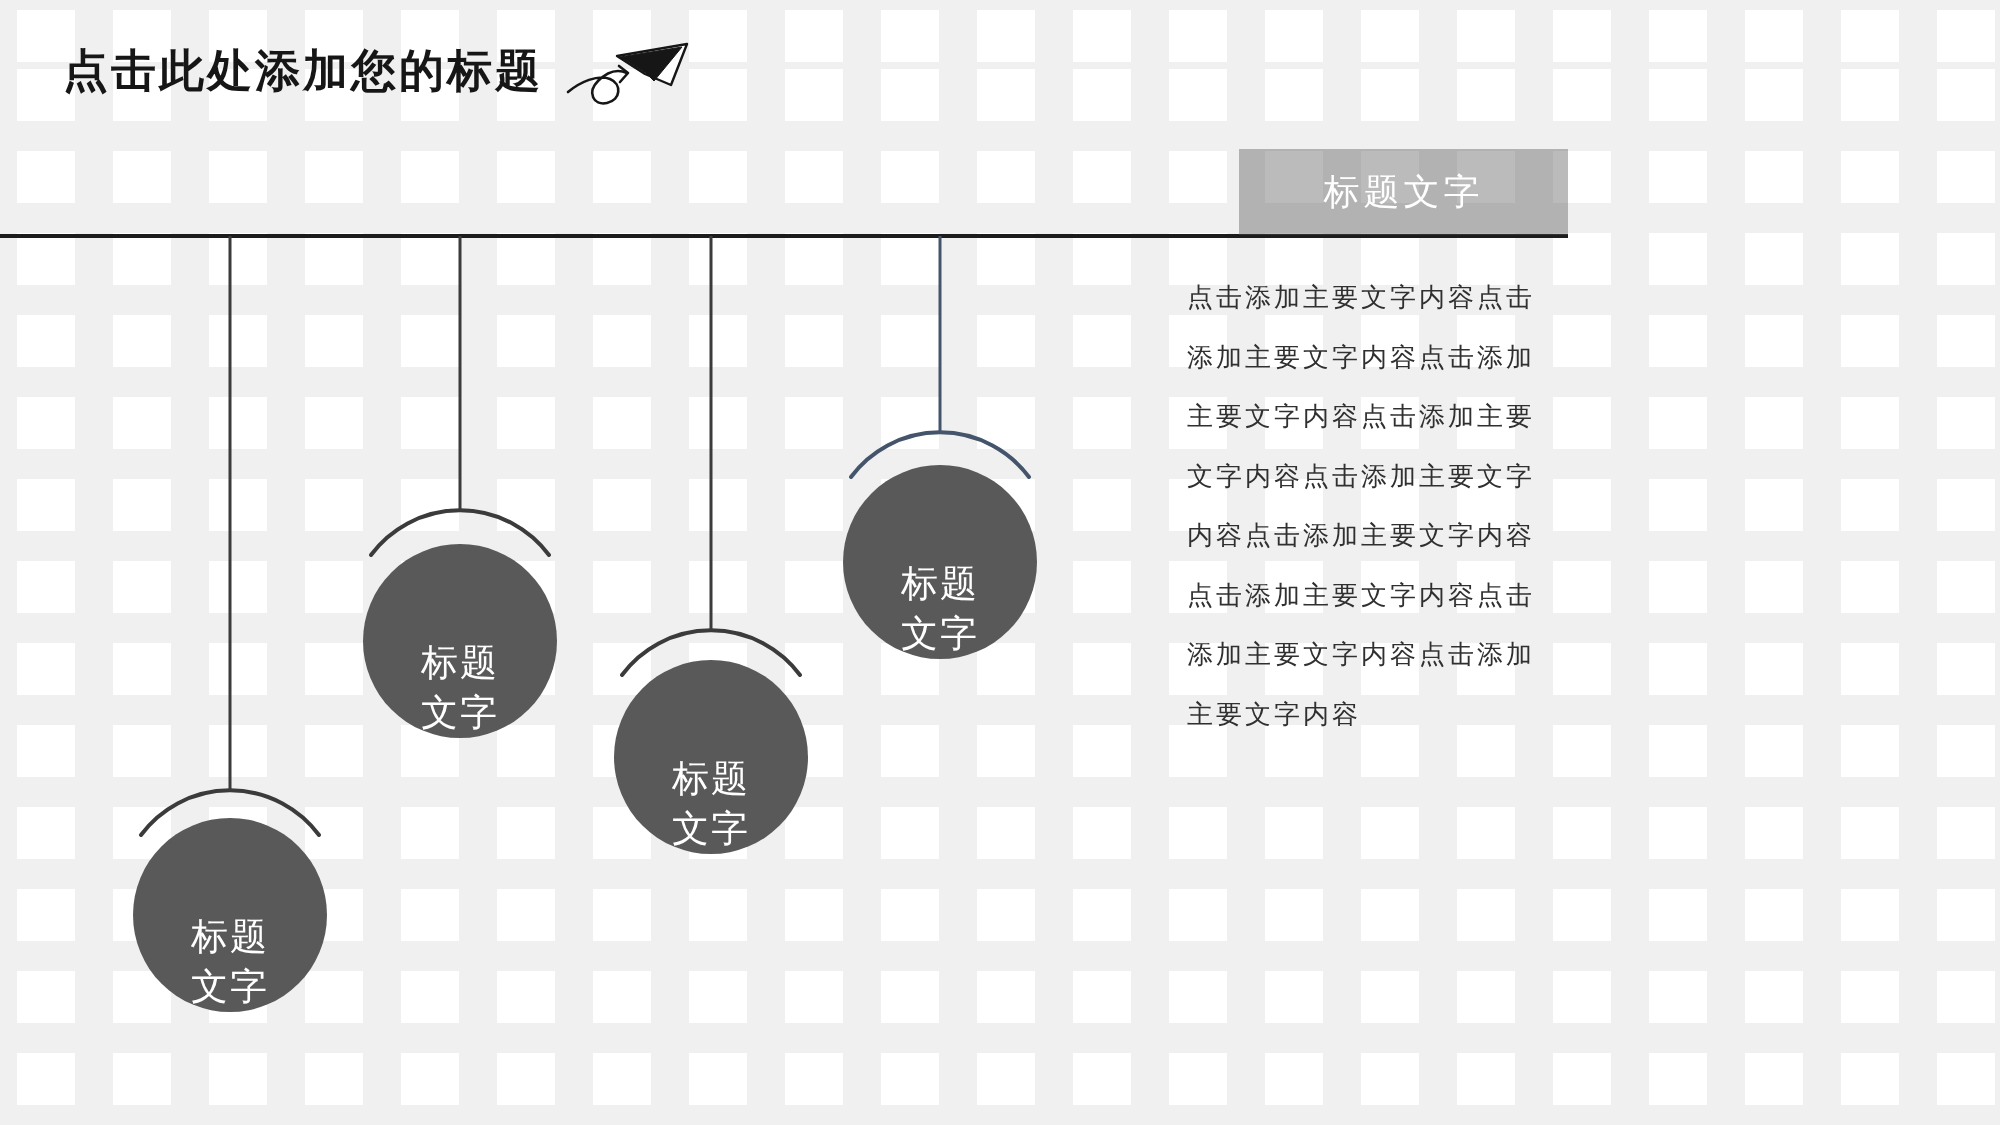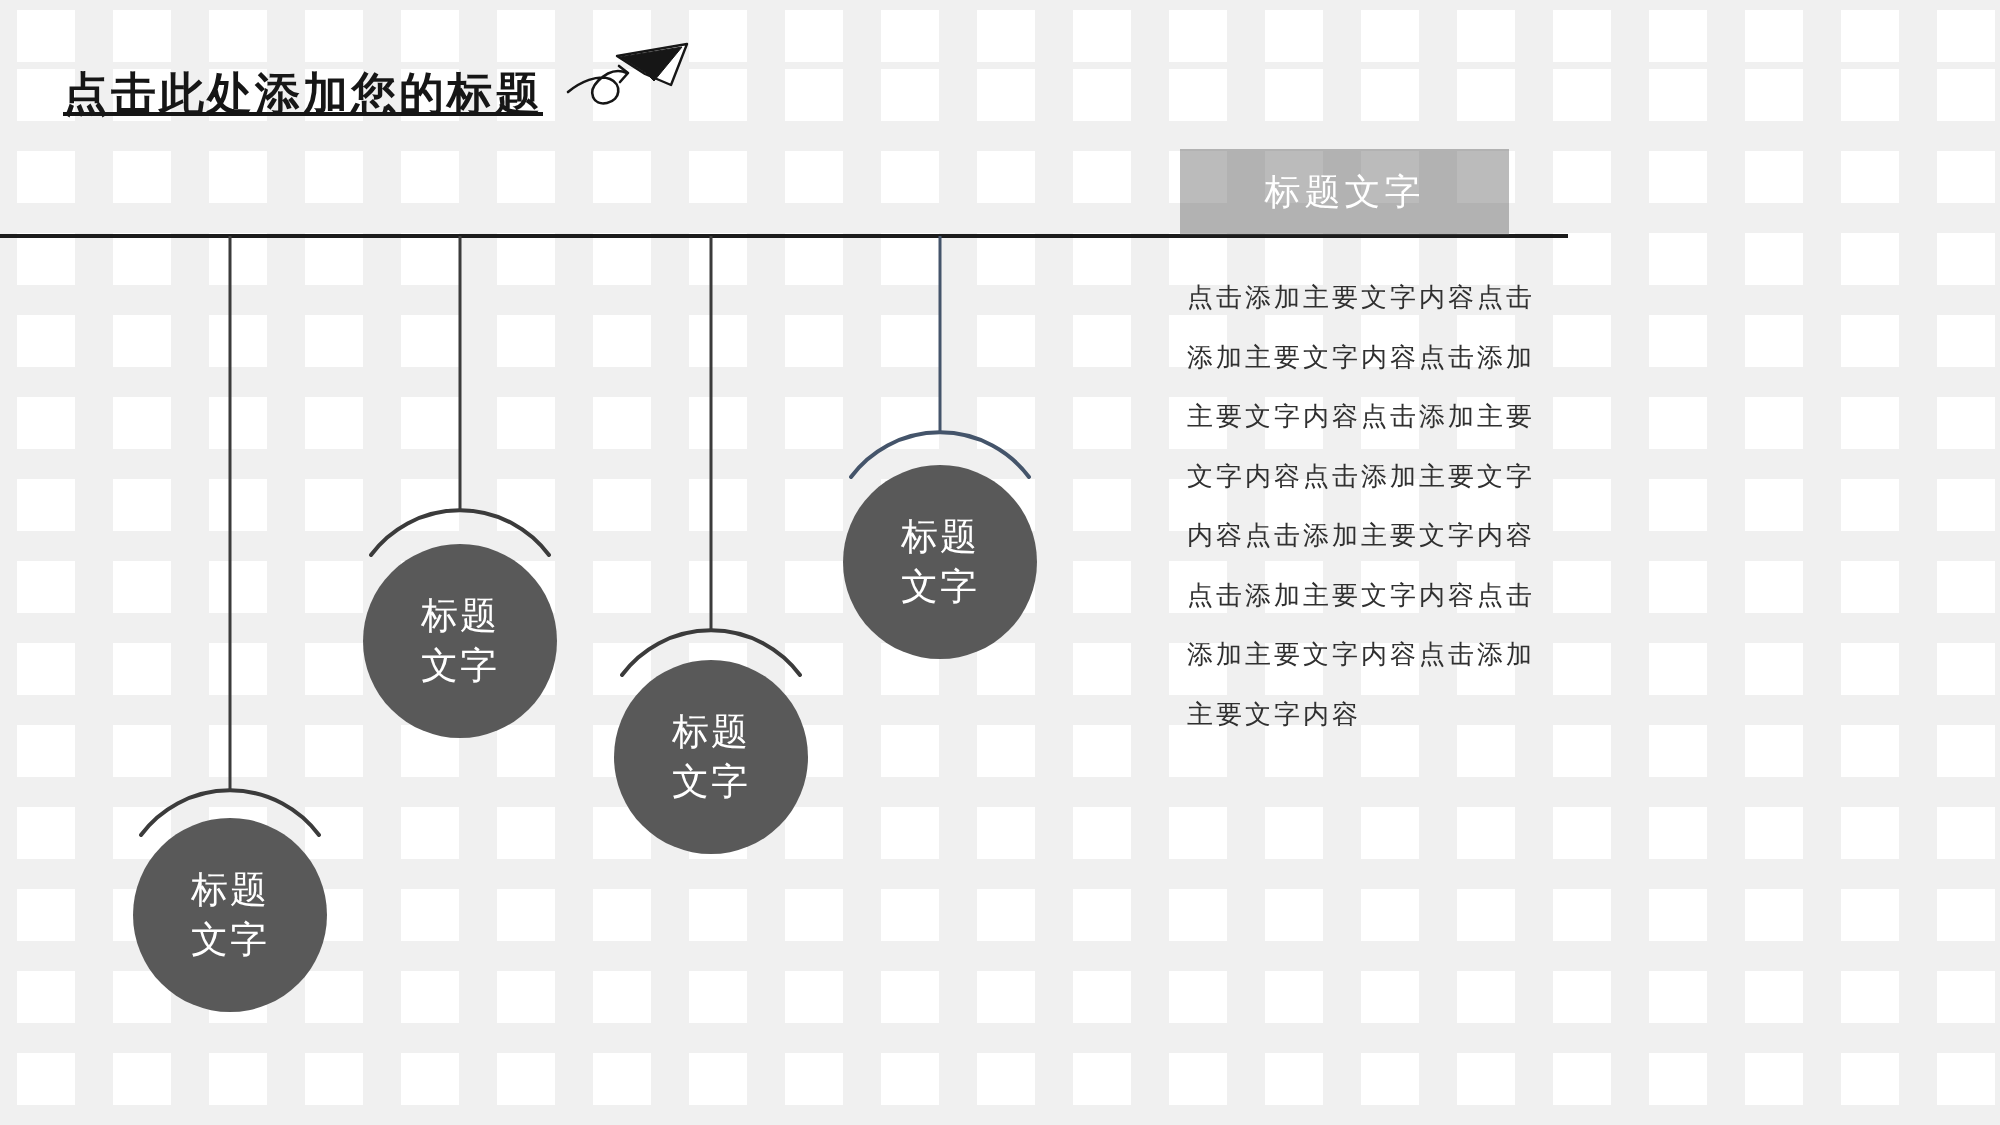--- a/index.html
+++ b/index.html
@@ -14,47 +14,46 @@
     background-color: var(--bg-gray, #f0f0f0);
     
     background-image:
       repeating-linear-gradient(to bottom, rgba(240,240,240,0) 0 52px, #f0f0f0 52px 82px),
       repeating-linear-gradient(to right, #ffffff 0 58px, #f0f0f0 58px 96px);
     background-position: 0 69px, 17px 0;
   }
 
   .slide-title {
     position: absolute;
-    left: 63px; top: 64px;
+    left: 63px; top: 41px;
     font-size: 45px;
     font-weight: bold;
     letter-spacing: 3px;
     color: var(--ink, #161616);
     white-space: nowrap;
-    text-decoration: underline;
   }
 
   .plane-doodle {
     position: absolute;
     left: 556px; top: 30px;
   }
   .doodle-stroke { fill: none; stroke: var(--ink, #161616); stroke-width: 2.6; stroke-linecap: round; stroke-linejoin: round; }
   .plane-outline { fill: #ffffff; stroke: var(--ink, #161616); stroke-width: 2.4; stroke-linejoin: round; }
   .plane-fill { fill: var(--ink, #161616); stroke: var(--ink, #161616); stroke-width: 1; stroke-linejoin: round; }
 
   .header-rule {
     position: absolute;
     left: 0; top: 234px;
     width: 1568px; height: 4px;
     background: var(--line-dark, #1c1c1c);
   }
 
   .section-title-box {
     position: absolute;
-    left: 1180px; top: 149px;
+    left: 1239px; top: 149px;
     width: 329px; height: 86px;
     background: rgba(85,85,85,0.40);
     display: flex; align-items: center; justify-content: center;
   }
   .section-title-box span {
     color: #ffffff;
     font-size: 36px;
     letter-spacing: 4px;
   }
 
@@ -73,21 +72,21 @@
   .hang-string { fill: none; stroke: var(--string-dark, #3b3b3b); stroke-width: 3; }
   .hang-arc    { fill: none; stroke: var(--string-dark, #3b3b3b); stroke-width: 4; stroke-linecap: round; }
   .accent-blue { stroke: var(--string-blue, #44546a); }
 
   .ball {
     position: absolute;
     width: 194px; height: 194px;
     border-radius: 50%;
     background: var(--ball-fill, #595959);
     color: #ffffff;
-    display: flex; align-items: center; justify-content: center;
+    display: flex; align-items: flex-end; justify-content: center;
     text-align: center;
     font-size: 37px;
     line-height: 50px;
     letter-spacing: 2px;
     white-space: pre-line;
   }
 </style>
 </head>
 <body>
 

